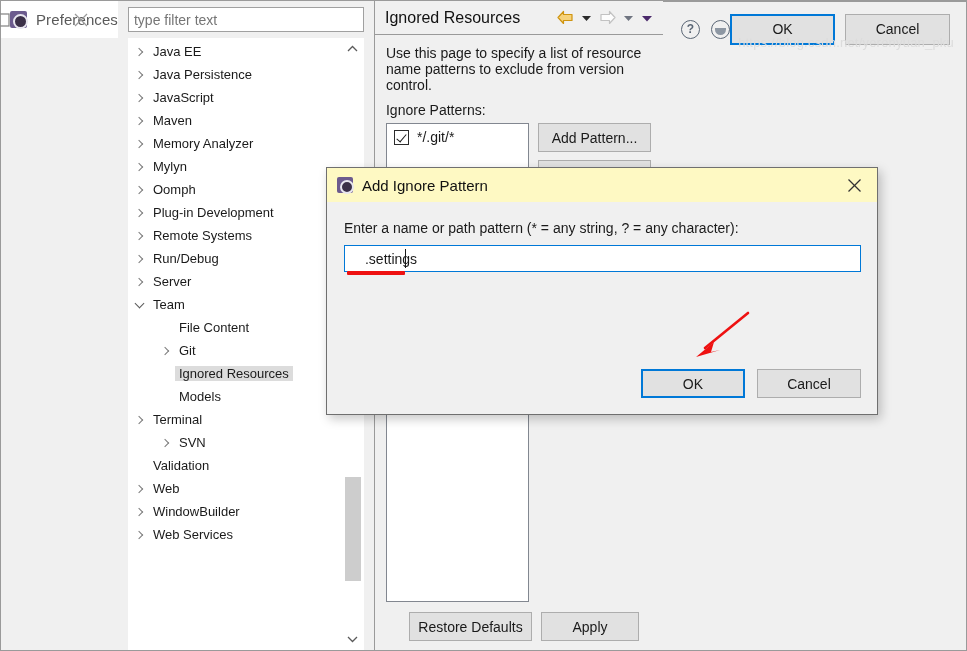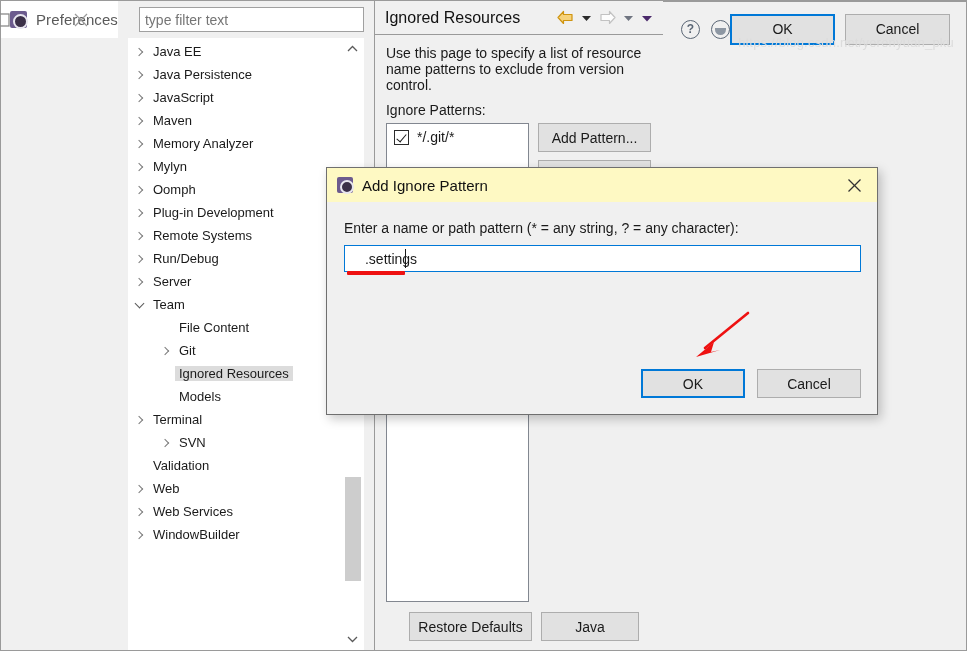--- a/index.html
+++ b/index.html
@@ -60,21 +60,21 @@
   #body-row { flex: 1 1 auto; display: flex; min-height: 0; position: relative; }
 
   
   #sidebar {
     width: 256px; flex: 0 0 256px;
     background: #f0f0f0;
     display: flex; flex-direction: column;
     padding: 6px 0 0 0;
     position: relative;
   }
-  #filter-wrap { padding: 0 10px 6px 21px; }
+  #filter-wrap { padding: 0 10px 6px 10px; }
   #filter-input {
     width: 100%; height: 25px;
     border: 1px solid #a0a0a0;
     background: #ffffff;
     font-family: "Liberation Sans", sans-serif;
     font-size: 14px; color: #767676;
     padding: 0 5px; outline: none;
   }
   #tree-wrap {
     flex: 1 1 auto; position: relative;
@@ -398,25 +398,25 @@
             <div class="tnode lvl1">
               <span class="arrow"></span>
               <span class="tlabel">Validation</span>
             </div>
             <div class="tnode lvl1">
               <span class="arrow chev-r"></span>
               <span class="tlabel">Web</span>
             </div>
             <div class="tnode lvl1">
               <span class="arrow chev-r"></span>
+              <span class="tlabel">WindowBuilder</span>
+            </div>
+            <div class="tnode lvl1">
+              <span class="arrow chev-r"></span>
               <span class="tlabel">Web Services</span>
-            </div>
-            <div class="tnode lvl1">
-              <span class="arrow chev-r"></span>
-              <span class="tlabel">WindowBuilder</span>
             </div>
           </div>
         <div id="tree-scroll">
           <div class="sb-arrow" id="sb-up">
             <svg width="11" height="8" viewBox="0 0 11 8">
                 <polyline points="1,6 5.5,1.5 10,6" fill="none" stroke="#5a5a5a" stroke-width="1.3"></polyline>
               </svg>
           </div>
           <div id="sb-thumb"></div>
           <div class="sb-arrow" id="sb-down">
@@ -473,21 +473,21 @@
               </div>
             </div>
           <div id="list-buttons">
             <div class="btn">Add Pattern...</div>
             <div class="btn">Remove</div>
           </div>
         </div>
 
         <div id="footer-btns">
           <div class="btn">Restore Defaults</div>
-          <div class="btn" id="btn-apply">Java</div>
+          <div class="btn" id="btn-apply">Apply</div>
         </div>
       </div>
     </div>
 
     <div id="modal">
       <div id="modal-title">
         <div id="modal-icon"></div>
         <div id="modal-title-text">Add Ignore Pattern</div>
         <div id="modal-close">
           <svg width="15" height="15" viewBox="0 0 15 15">

